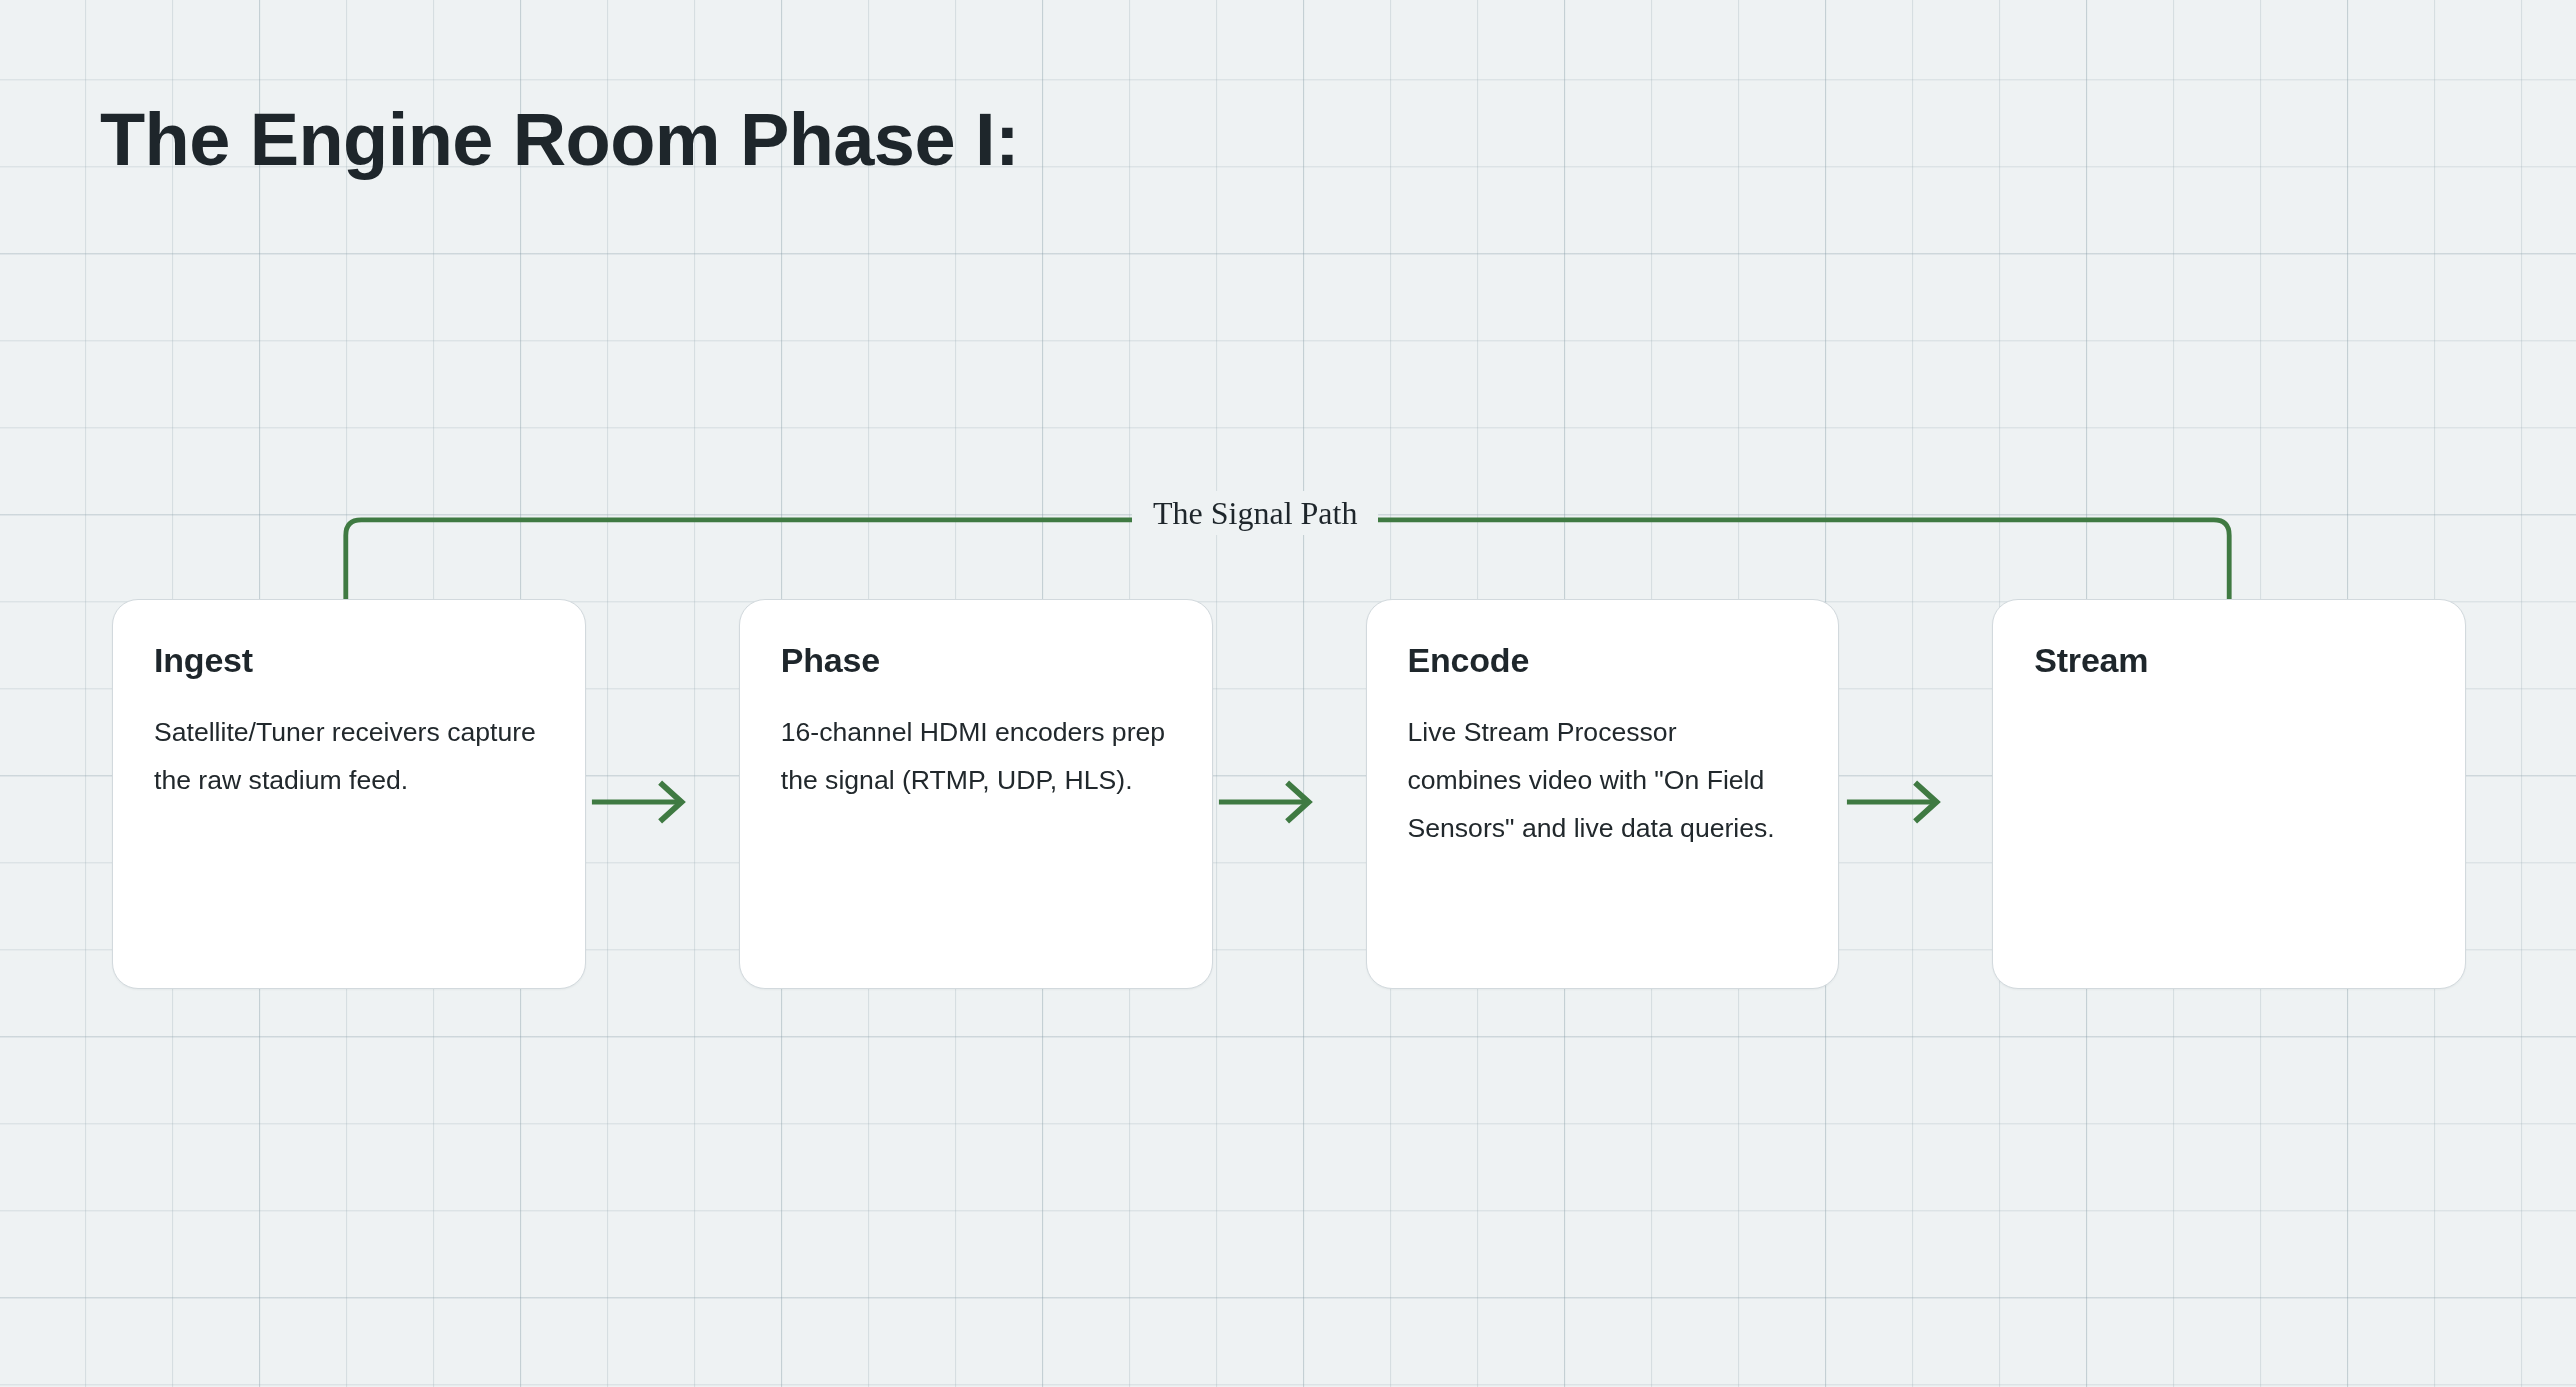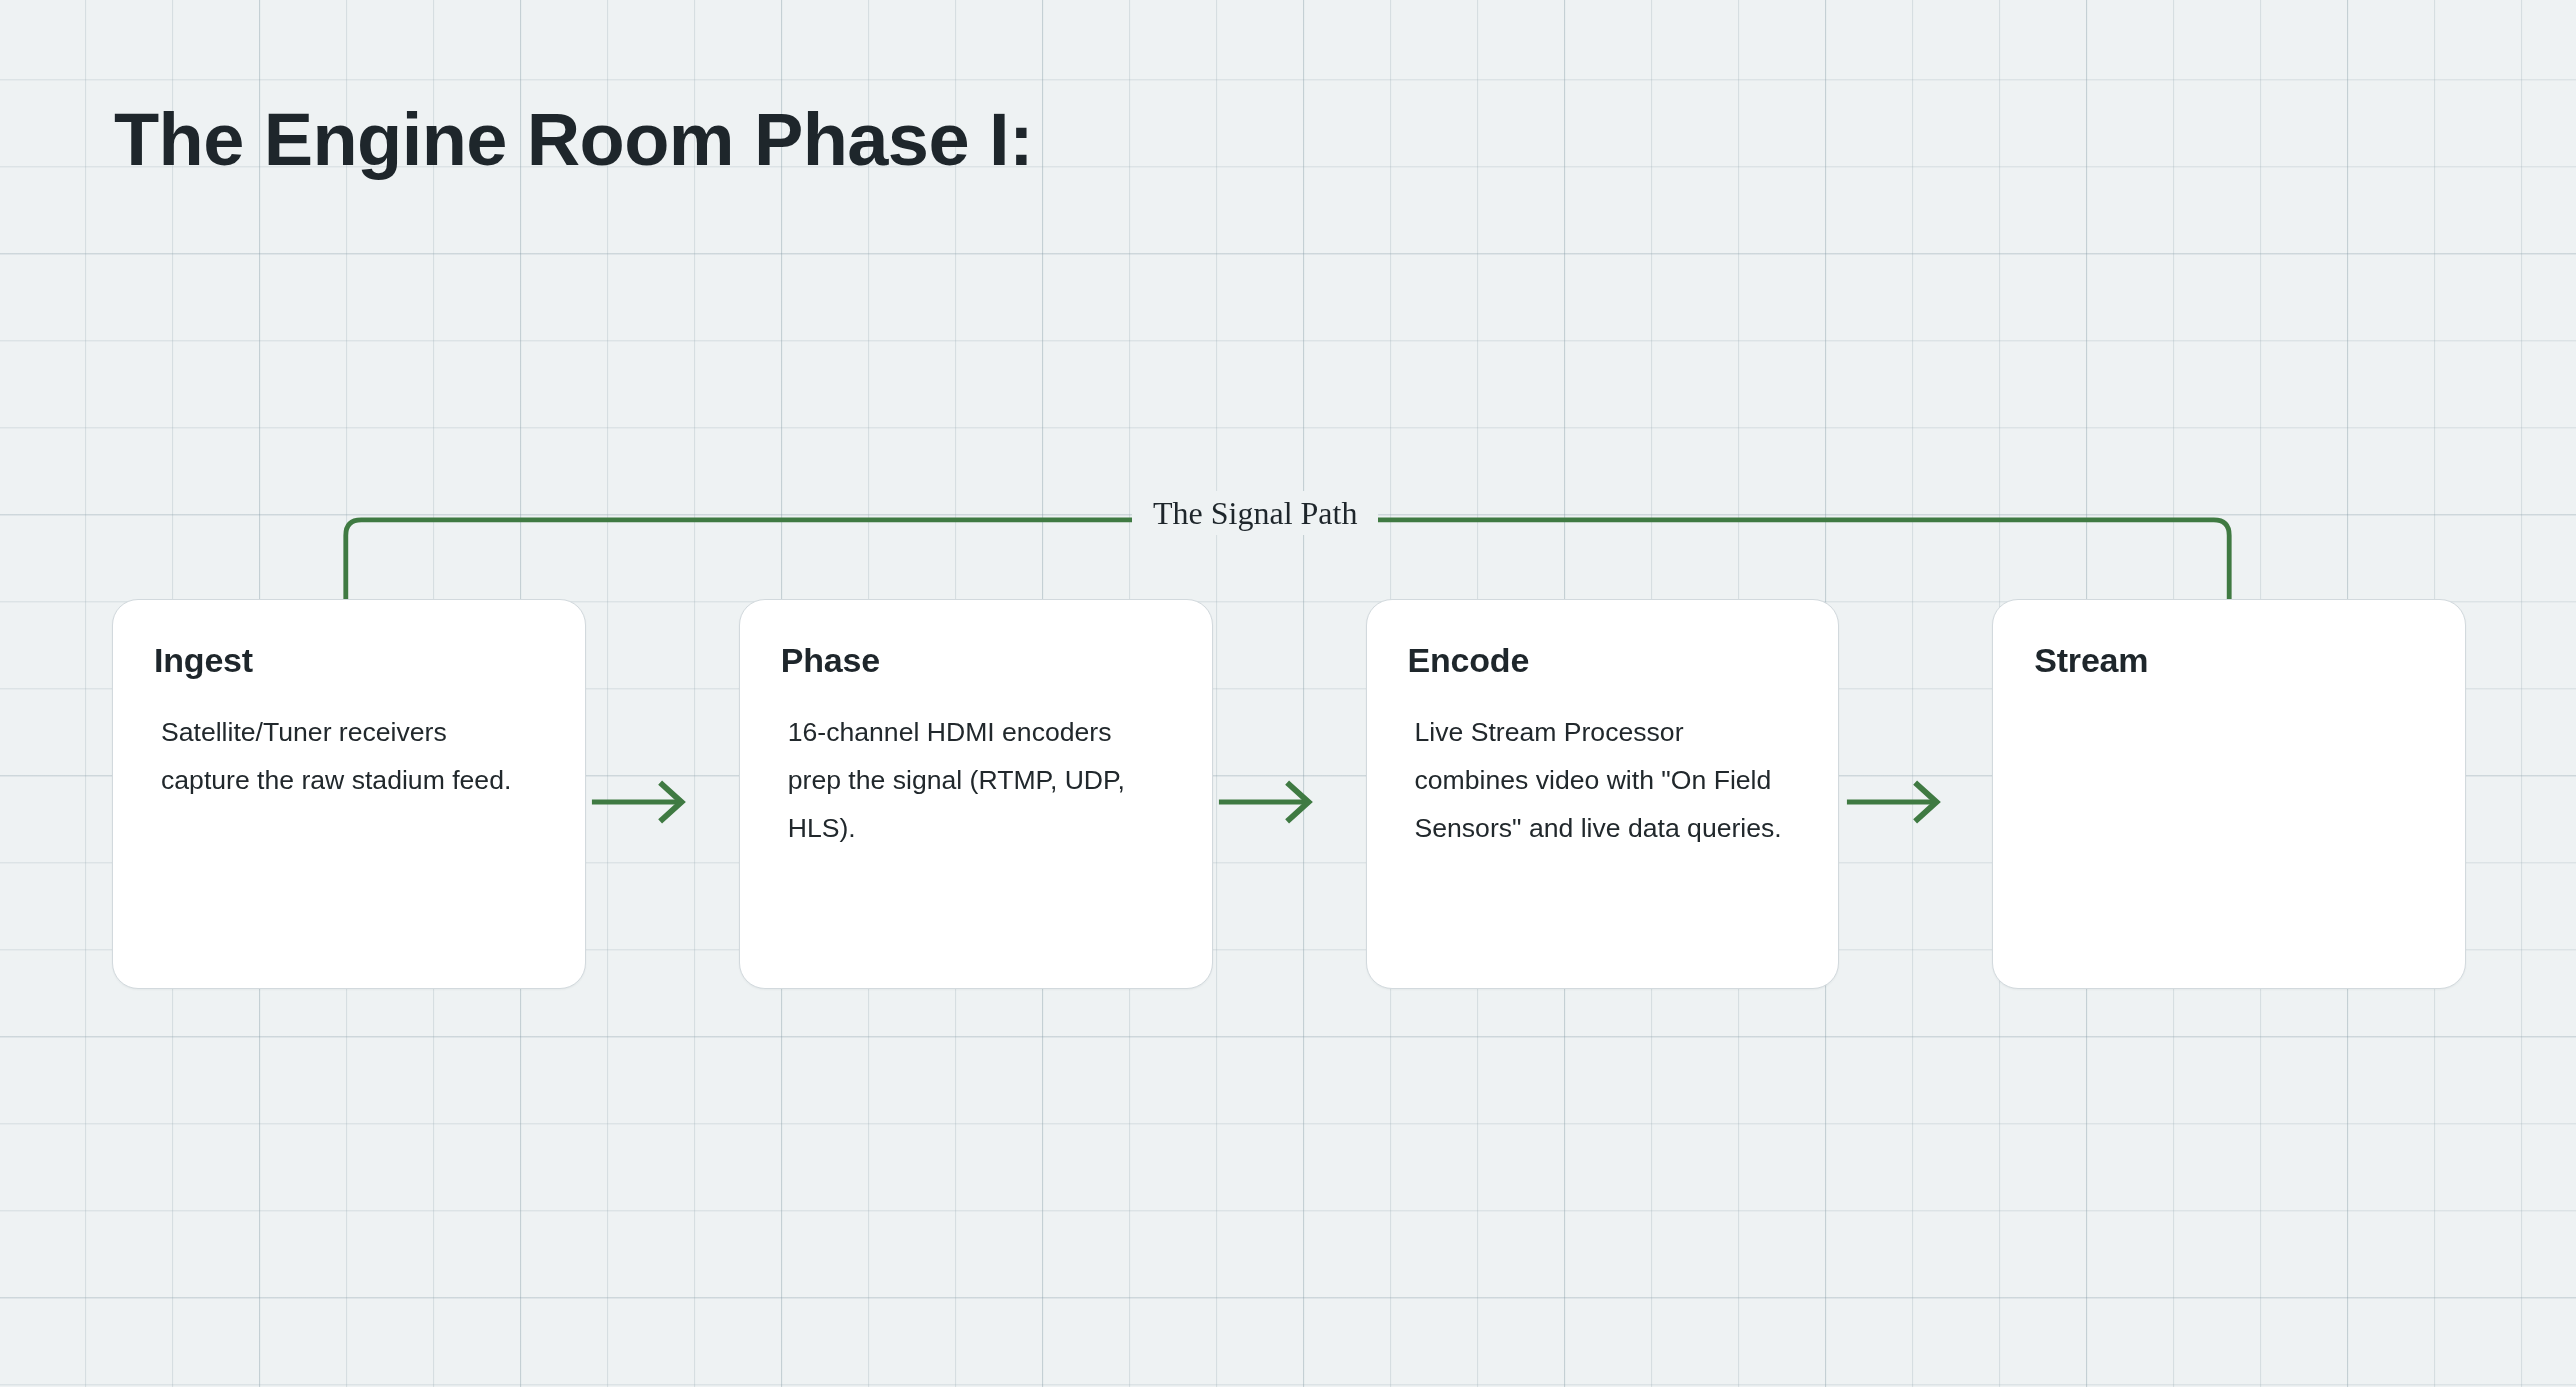--- a/index.html
+++ b/index.html
@@ -34,21 +34,21 @@
     background-image:
       linear-gradient(to right, rgba(125,150,160,0.22) 1px, transparent 1px),
       linear-gradient(to bottom, rgba(125,150,160,0.22) 1px, transparent 1px);
     background-size: 261px 261px;
     background-position: -1.9px -7.7px;
   }
 
   
   #title-block {
     position: absolute;
-    left: 114px;
+    left: 100px;
     top: 97px;
     width: 1642px;
   }
   .title-line {
     font-size: 74px;
     font-weight: bold;
     line-height: 1.17;
     letter-spacing: -0.6px;
     color: #1e262b;
     white-space: nowrap;
@@ -103,21 +103,21 @@
     font-weight: bold;
     line-height: 1.1;
     color: #1e262b;
     margin: 0 0 29px 0;
     letter-spacing: -0.2px;
   }
   .card-body {
     font-size: 26.6px;
     line-height: 48px;
     color: #21282c;
-    margin: 7px;
+    margin: 0;
   }
 
   
   .flow-arrow {
     position: absolute;
     top: 773px;
     width: 106px;
     height: 58px;
     pointer-events: none;
   }

